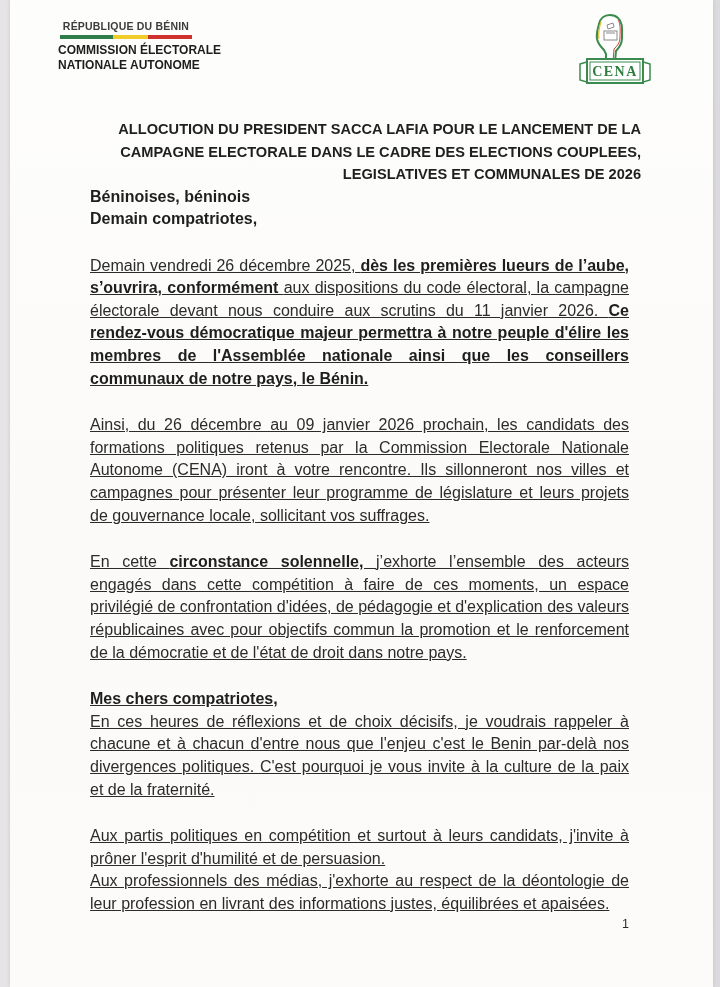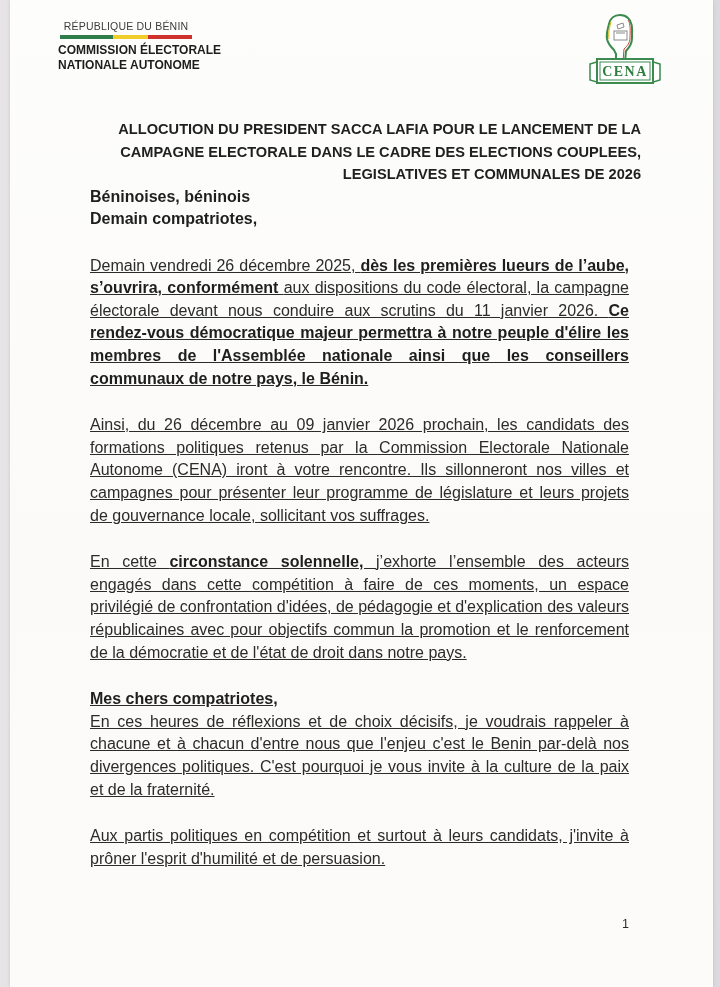--- a/index.html
+++ b/index.html
@@ -34,21 +34,21 @@
   }
   .org-block {
     position: absolute;
     left: 0;
     top: 4px;
     width: 136px;
     text-align: center;
   }
   .republic {
     font-size: 10.5px;
-    font-weight: 400;
+    font-weight: 700;
     letter-spacing: 0.2px;
     color: #3c3c3c;
     white-space: nowrap;
   }
   .flag-bar {
     display: flex;
     height: 4px;
     margin: 3px 2px 4px 2px;
   }
   .flag-bar span { height: 100%; }
@@ -57,21 +57,21 @@
   .flag-bar .fr { width: 33%; background: var(--flag-red, #d0312d); }
   .commission {
     font-size: 12px;
     font-weight: 700;
     line-height: 15px;
     color: #1d1d1d;
     white-space: nowrap;
   }
   .logo {
     position: absolute;
-    right: 2px;
+    right: 12px;
     top: -4px;
     width: 76px;
     height: 80px;
   }
   
   .title {
     margin: 24px -12px 0 -12px;
     text-align: right;
     font-size: 14.6px;
     font-weight: 700;
@@ -138,18 +138,18 @@
     </header>
 
     <h1 class="title">ALLOCUTION DU PRESIDENT SACCA LAFIA POUR LE LANCEMENT DE LA CAMPAGNE ELECTORALE DANS LE CADRE DES ELECTIONS COUPLEES, LEGISLATIVES ET COMMUNALES DE 2026</h1>
 
     <main id="doc-body">
         <p class="para"><span class="b">Béninoises, béninois</span><br><span class="b">Demain compatriotes,</span></p>
         <p class="para"><span>Demain vendredi 26 décembre 2025, </span><span class="b">dès les premières lueurs de l’aube, s’ouvrira, conformément </span><span>aux dispositions du code électoral, la campagne électorale devant nous conduire aux scrutins du 11 janvier 2026. </span><span class="b">Ce rendez-vous démocratique majeur permettra à notre peuple d'élire les membres de l'Assemblée nationale ainsi que les conseillers communaux de notre pays, le Bénin.</span></p>
         <p class="para"><span>Ainsi, du 26 décembre au 09 janvier 2026 prochain, les candidats des formations politiques retenus par la Commission Electorale Nationale Autonome (CENA) iront à votre rencontre. Ils sillonneront nos villes et campagnes pour présenter leur programme de législature et leurs projets de gouvernance locale, sollicitant vos suffrages.</span></p>
         <p class="para"><span>En cette </span><span class="b">circonstance solennelle, </span><span>j’exhorte l’ensemble des acteurs engagés dans cette compétition à faire de ces moments, un espace privilégié de confrontation d'idées, de pédagogie et d'explication des valeurs républicaines avec pour objectifs commun la promotion et le renforcement de la démocratie et de l'état de droit dans notre pays.</span></p>
         <p class="para"><span class="b">Mes chers compatriotes,</span><br><span>En ces heures de réflexions et de choix décisifs, je voudrais rappeler à chacune et à chacun d'entre nous que l'enjeu c'est le Benin par-delà nos divergences politiques. C'est pourquoi je vous invite à la culture de la paix et de la fraternité.</span></p>
-        <p class="para"><span>Aux partis politiques en compétition et surtout à leurs candidats, j'invite à prôner l'esprit d'humilité et de persuasion.</span><br></p>
+        <p class="para"><span>Aux partis politiques en compétition et surtout à leurs candidats, j'invite à prôner l'esprit d'humilité et de persuasion.</span><br><span>Aux professionnels des médias, j'exhorte au respect de la déontologie de leur profession en livrant des informations justes, équilibrées et apaisées.</span></p>
       </main>
 
     <div class="page-number">1</div>
   </div>
 </div>
 
 </body></html>

